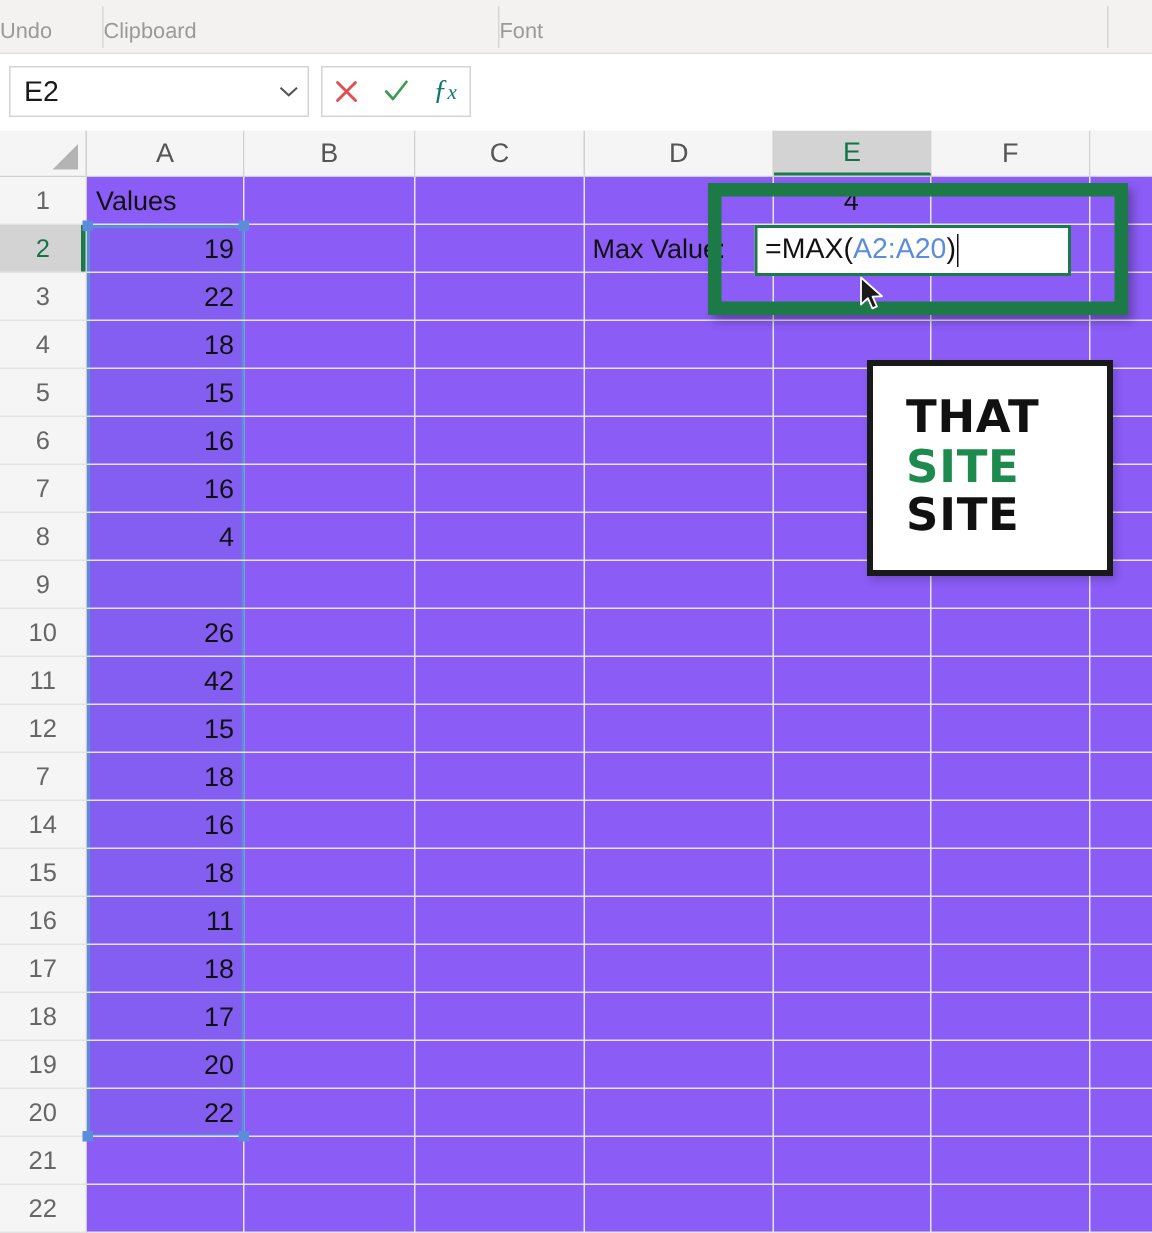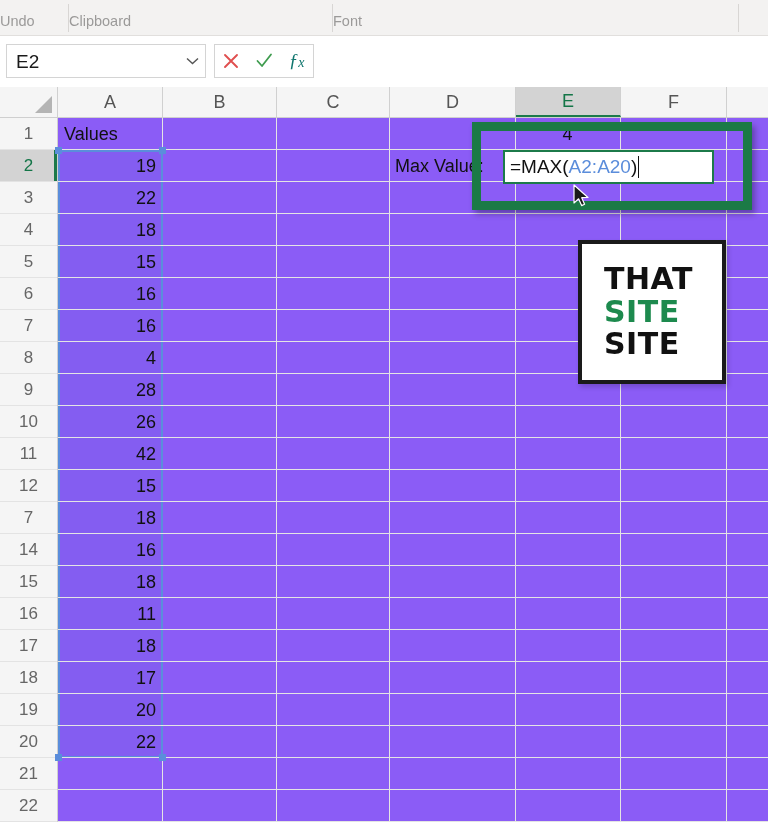--- a/index.html
+++ b/index.html
@@ -515,23 +515,20 @@
       </div>
       <div class="gridline-h" style="top: 223px;"></div>
       <div class="cell num" style="left: 0px; top: 192px; width: 104px; height: 32px;">
         <span>16</span>
       </div>
       <div class="gridline-h" style="top: 255px;"></div>
       <div class="cell num" style="left: 0px; top: 224px; width: 104px; height: 32px;">
         <span>4</span>
       </div>
       <div class="gridline-h" style="top: 287px;"></div>
-      <div class="cell num" style="left: 0px; top: 256px; width: 104px; height: 32px;">
-        <span>28</span>
-      </div>
       <div class="gridline-h" style="top: 319px;"></div>
       <div class="cell num" style="left: 0px; top: 288px; width: 104px; height: 32px;">
         <span>26</span>
       </div>
       <div class="gridline-h" style="top: 351px;"></div>
       <div class="cell num" style="left: 0px; top: 320px; width: 104px; height: 32px;">
         <span>42</span>
       </div>
       <div class="gridline-h" style="top: 383px;"></div>
       <div class="cell num" style="left: 0px; top: 352px; width: 104px; height: 32px;">
@@ -573,21 +570,21 @@
       <div class="gridline-h" style="top: 703px;"></div>
       <div class="sel-handle" style="left: -3px; top: 29px;"></div>
       <div class="sel-handle" style="left: 101px; top: 29px;"></div>
       <div class="sel-handle" style="left: -3px; top: 636px;"></div>
       <div class="sel-handle" style="left: 101px; top: 636px;"></div>
     </div>
 </div>
 
 <div id="annotation-box" style="left: 472px; top: 122px; width: 280px; height: 88px; border-color: rgb(27, 122, 70);"></div>
 
-<div id="logo-box" style="left:578px; top:240px; width:148px; height:144px;">
+<div id="logo-box" style="left:578px; top:240px; width:164px; height:144px;">
   <div class="logo-line logo-black">THAT</div>
   <div class="logo-line logo-green">SITE</div>
   <div class="logo-line logo-black">SITE</div>
 </div>
 
 <div id="mouse-cursor" style="left: 572px; top: 184px;">
   <svg width="20" height="26" viewBox="0 0 20 26" aria-hidden="true">
     <path d="M2 1 L2 19 L6.6 14.8 L9.6 21.6 L12.6 20.3 L9.7 13.7 L16 13.5 Z" fill="#1a1a1a" stroke="#ffffff" stroke-width="1.2" stroke-linejoin="round"></path>
   </svg>
 </div>

